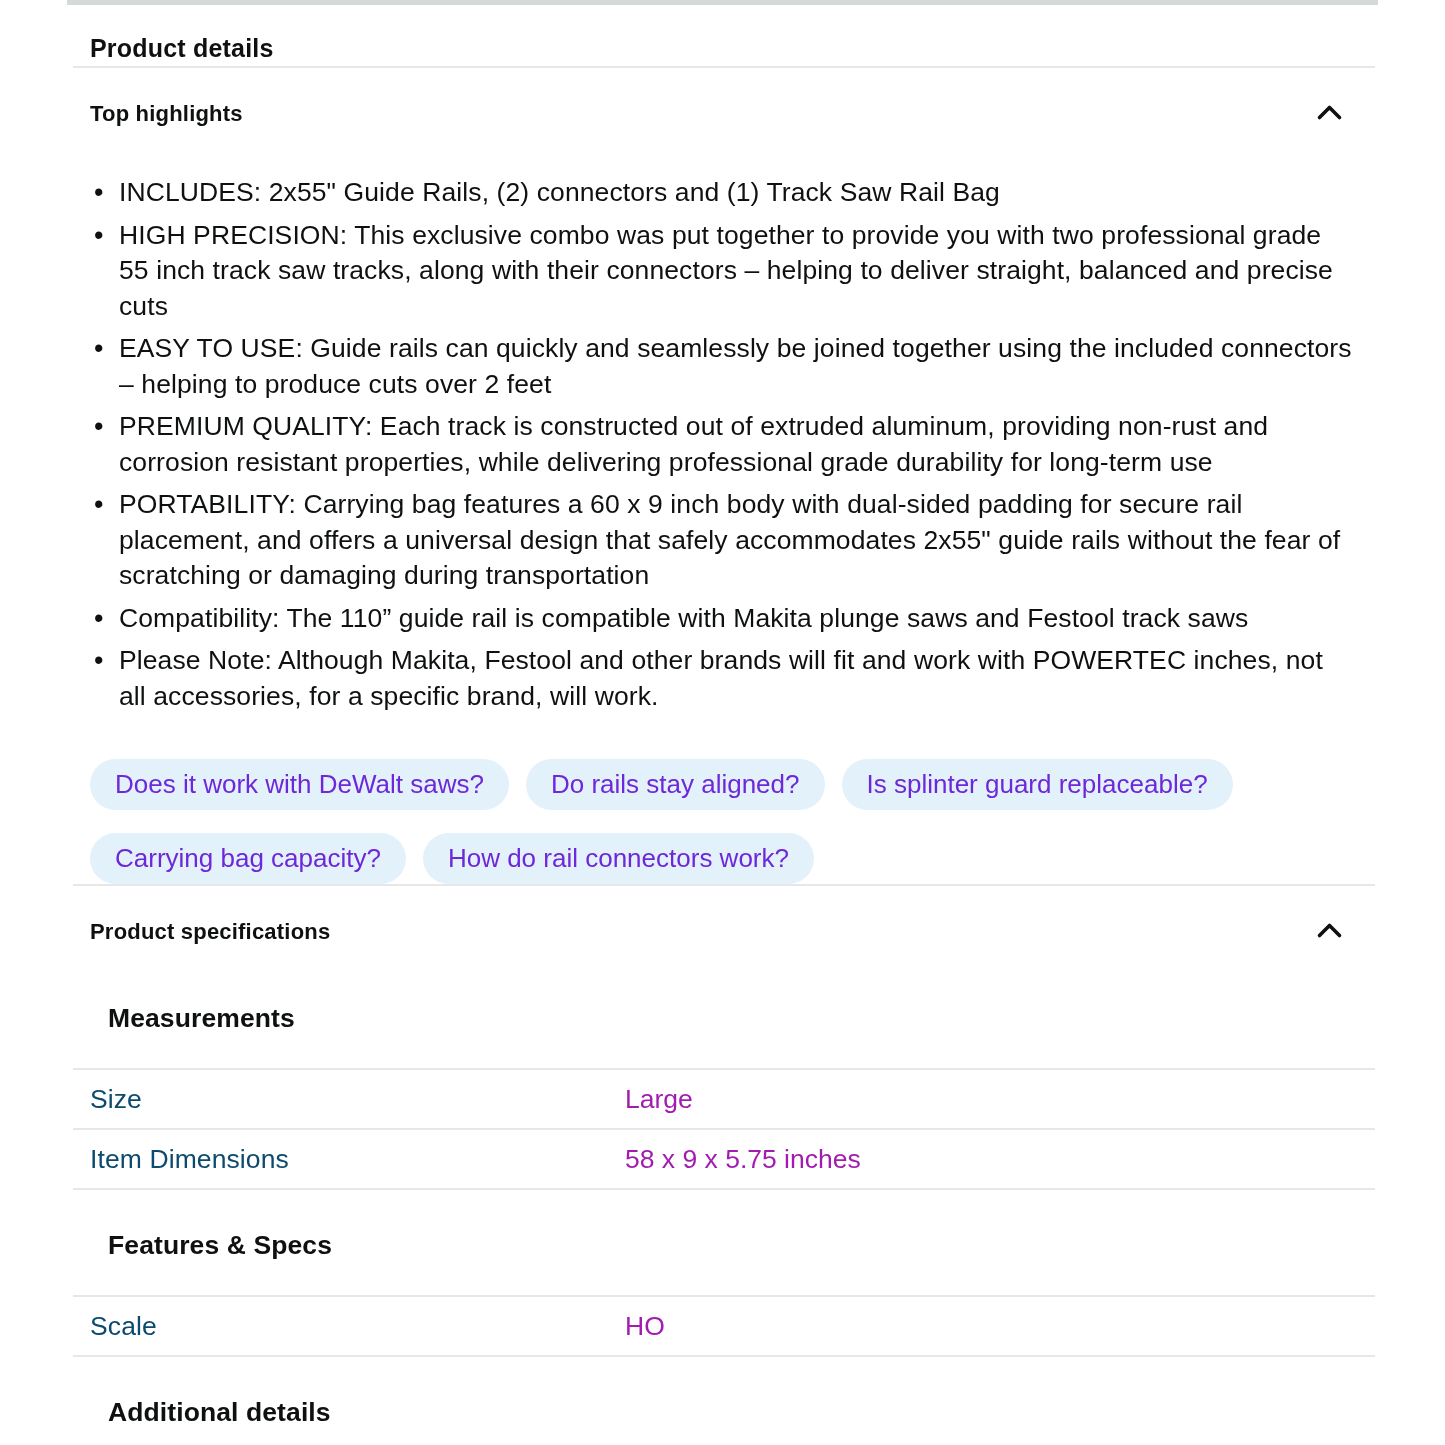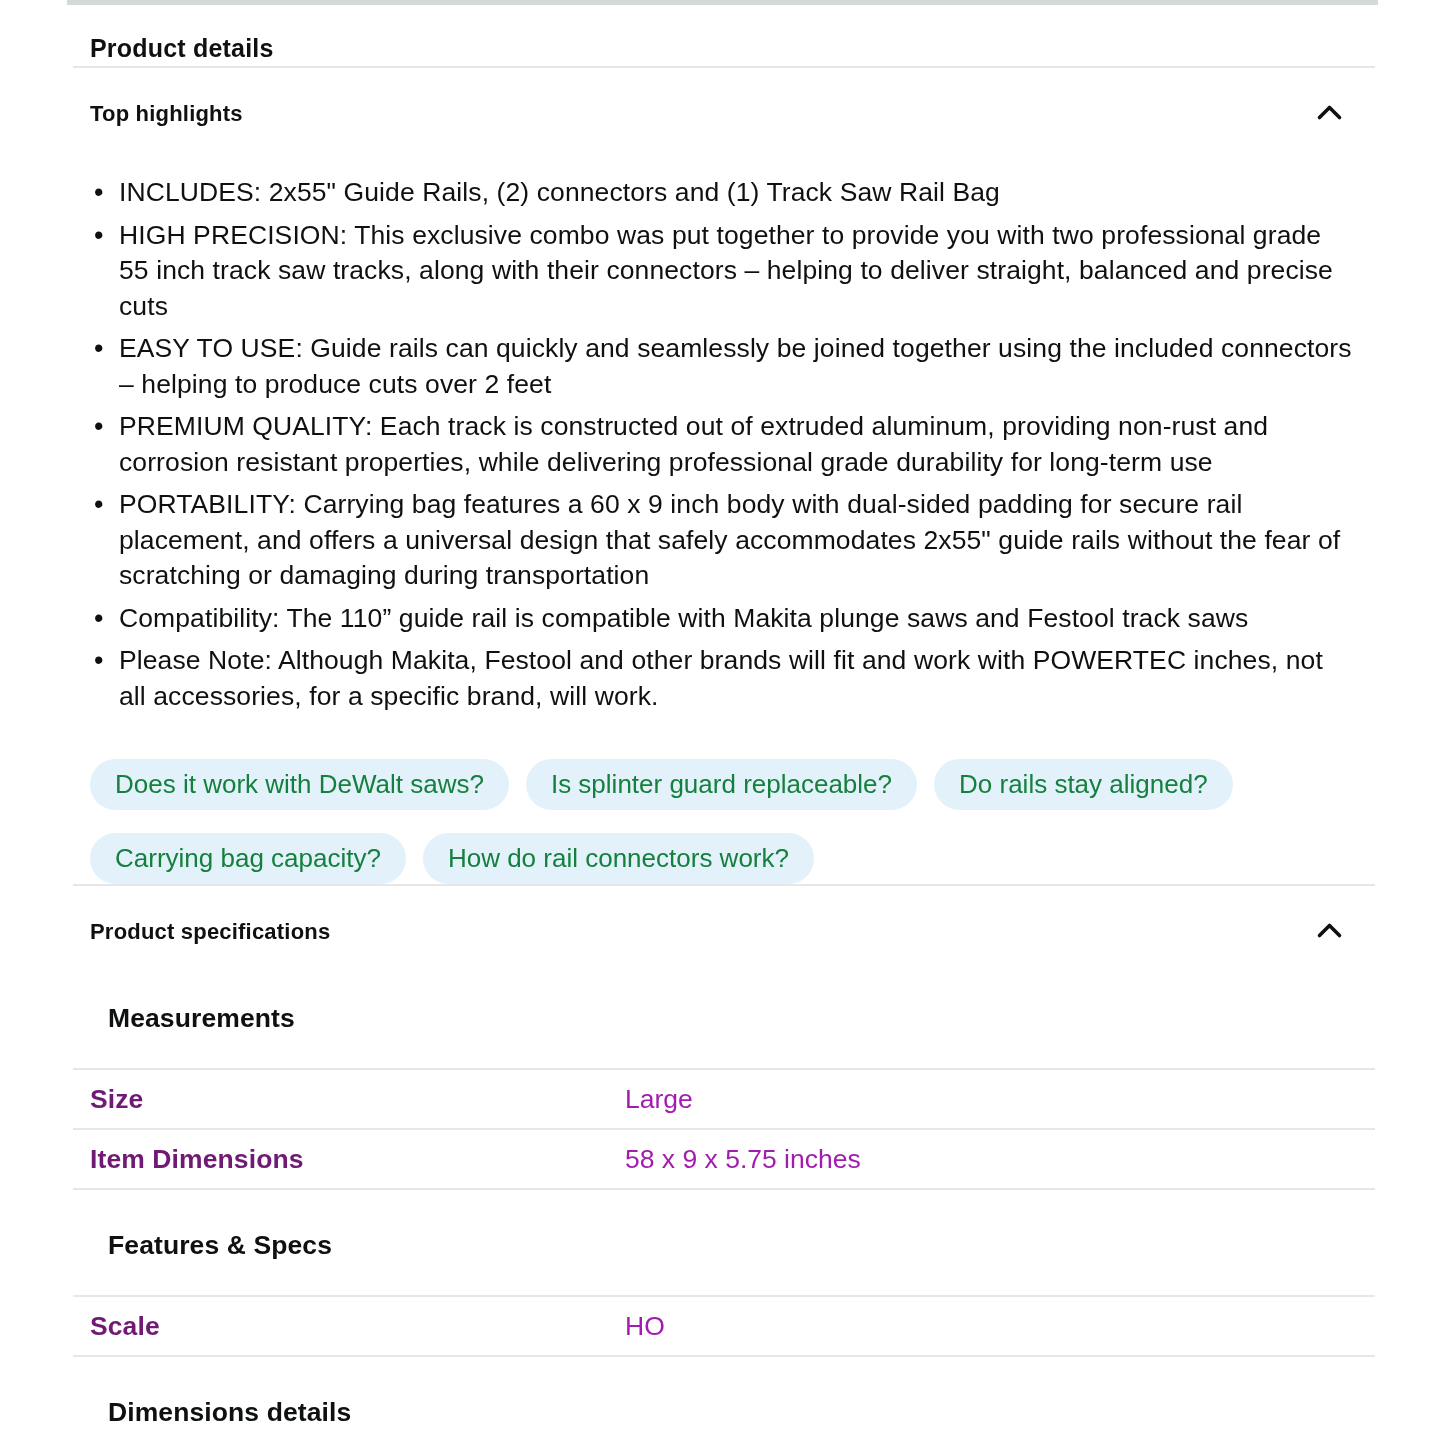--- a/index.html
+++ b/index.html
@@ -88,21 +88,21 @@
     column-gap: 17px;
     row-gap: 23px;
     margin-top: 45px;
     padding: 0 17px;
     max-width: 1260px;
   }
   .chip {
     font-family: "Liberation Sans", sans-serif;
     font-size: 26px;
     line-height: 28px;
-    color: #15803d;
+    color: #6d28d9;
     background: #E3F1FB;
     border: none;
     border-radius: 26px;
     padding: 11px 25px 12px 25px;
     cursor: pointer;
     white-space: nowrap;
   }
   .section-divider { margin-top: 57px; }
   .spec-area { margin-top: 52px; }
   .spec-subhead {
@@ -114,22 +114,22 @@
   }
   .spec-subhead.first { padding-top: 0; }
   .spec-row {
     display: grid;
     grid-template-columns: 535px 1fr;
     padding: 14px 17px 13px 17px;
     align-items: center;
   }
   .spec-label {
     font-size: 26.5px;
-    font-weight: 700;
-    color: #701a75;
+    font-weight: 400;
+    color: #0c4a6e;
     letter-spacing: 0.1px;
   }
   .spec-value {
     font-size: 26.5px;
     color: #a21caf;
   }
 </style>
 </head>
 <body>
 
@@ -158,22 +158,22 @@
       <li>HIGH PRECISION: This exclusive combo was put together to provide you with two professional grade 55 inch track saw tracks, along with their connectors – helping to deliver straight, balanced and precise cuts</li>
       <li>EASY TO USE: Guide rails can quickly and seamlessly be joined together using the included connectors – helping to produce cuts over 2 feet</li>
       <li>PREMIUM QUALITY: Each track is constructed out of extruded aluminum, providing non-rust and corrosion resistant properties, while delivering professional grade durability for long-term use</li>
       <li>PORTABILITY: Carrying bag features a 60 x 9 inch body with dual-sided padding for secure rail placement, and offers a universal design that safely accommodates 2x55" guide rails without the fear of scratching or damaging during transportation</li>
       <li>Compatibility: The 110” guide rail is compatible with Makita plunge saws and Festool track saws</li>
       <li>Please Note: Although Makita, Festool and other brands will fit and work with POWERTEC inches, not all accessories, for a specific brand, will work.</li>
     </ul>
 
     <div class="chips">
       <button class="chip">Does it work with DeWalt saws?</button>
+      <button class="chip">Do rails stay aligned?</button>
       <button class="chip">Is splinter guard replaceable?</button>
-      <button class="chip">Do rails stay aligned?</button>
       <button class="chip">Carrying bag capacity?</button>
       <button class="chip">How do rail connectors work?</button>
     </div>
   </section>
 
   <hr class="rule section-divider">
 
   <section>
     <div class="section-head pad">
       <h2 class="section-title">Product specifications</h2>
@@ -205,21 +205,21 @@
 
       <h3 class="spec-subhead">Features &amp; Specs</h3>
       <hr class="rule">
 
       <div class="spec-row">
         <span class="spec-label">Scale</span>
         <span class="spec-value">HO</span>
       </div>
       <hr class="rule">
 
-      <h3 class="spec-subhead">Dimensions details</h3>
+      <h3 class="spec-subhead">Additional details</h3>
       <hr class="rule">
 
       <div class="spec-row">
         <span class="spec-label">Material Type</span>
         <span class="spec-value">Aluminum</span>
       </div>
 
     </div>
   </section>
 

